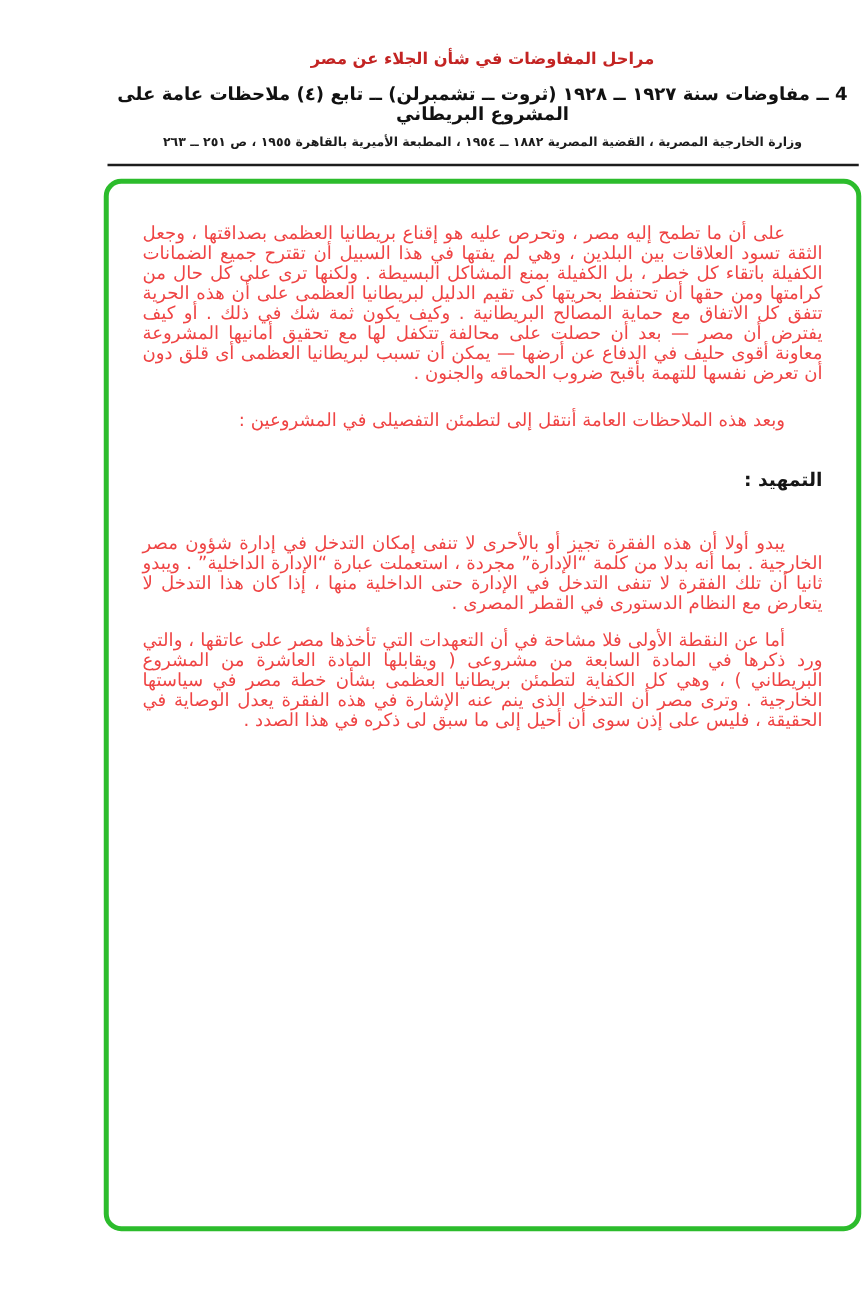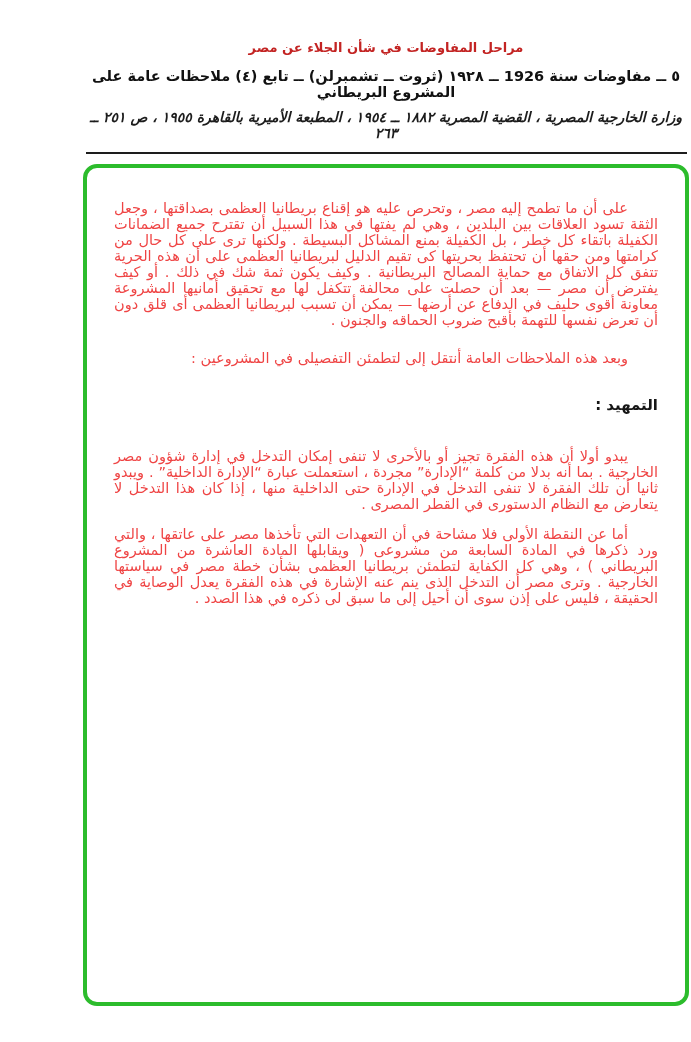--- a/index.html
+++ b/index.html
@@ -30,23 +30,22 @@
   }
   .doc-subtitle {
     margin-top: 13px;
     color: #111111;
     font-size: 14.5px;
     font-weight: bold;
   }
   .doc-source {
     margin-top: 9px;
     color: #1c1c1c;
-    font-size: 14px;
+    font-size: 10px;
     font-weight: bold;
-    font-style: italic;
   }
   .header-divider {
     width: 601px;
     margin: 11px auto 0 auto;
     border: 0;
     border-top: 2px solid #1d1d1d;
   }
   .scan-frame {
     width: 606px;
     height: 842px;
@@ -75,21 +74,21 @@
     direction: rtl;
   }
 </style>
 </head>
 <body>
 
 <div class="page">
 
   <div class="header">
     <div class="doc-title">مراحل المفاوضات في شأن الجلاء عن مصر</div>
-    <div class="doc-subtitle">٥ ــ مفاوضات سنة 1926 ــ ١٩٢٨ (ثروت ــ تشمبرلن) ــ تابع (٤) ملاحظات عامة على المشروع البريطاني</div>
+    <div class="doc-subtitle">4 ــ مفاوضات سنة ١٩٢٧ ــ ١٩٢٨ (ثروت ــ تشمبرلن) ــ تابع (٤) ملاحظات عامة على المشروع البريطاني</div>
     <div class="doc-source">وزارة الخارجية المصرية ، القضية المصرية ١٨٨٢ ــ ١٩٥٤ ، المطبعة الأميرية بالقاهرة ١٩٥٥ ، ص ٢٥١ ــ ٢٦٣</div>
     <hr class="header-divider">
   </div>
 
   <div class="scan-frame">
 
     <p class="para-indent p-gap-md">على أن ما تطمح إليه مصر ، وتحرص عليه هو إقناع بريطانيا العظمى بصداقتها ، وجعل الثقة تسود العلاقات بين البلدين ، وهي لم يفتها في هذا السبيل أن تقترح جميع الضمانات الكفيلة باتقاء كل خطر ، بل الكفيلة بمنع المشاكل البسيطة . ولكنها ترى على كل حال من كرامتها ومن حقها أن تحتفظ بحريتها كى تقيم الدليل لبريطانيا العظمى على أن هذه الحرية تتفق كل الاتفاق مع حماية المصالح البريطانية . وكيف يكون ثمة شك في ذلك . أو كيف يفترض أن مصر — بعد أن حصلت على محالفة تتكفل لها مع تحقيق أمانيها المشروعة معاونة أقوى حليف في الدفاع عن أرضها — يمكن أن تسبب لبريطانيا العظمى أى قلق دون أن تعرض نفسها للتهمة بأقبح ضروب الحماقه والجنون .</p>
 
     <p class="para-indent">وبعد هذه الملاحظات العامة أنتقل إلى لتطمئن التفصيلى في المشروعين :</p>
 

